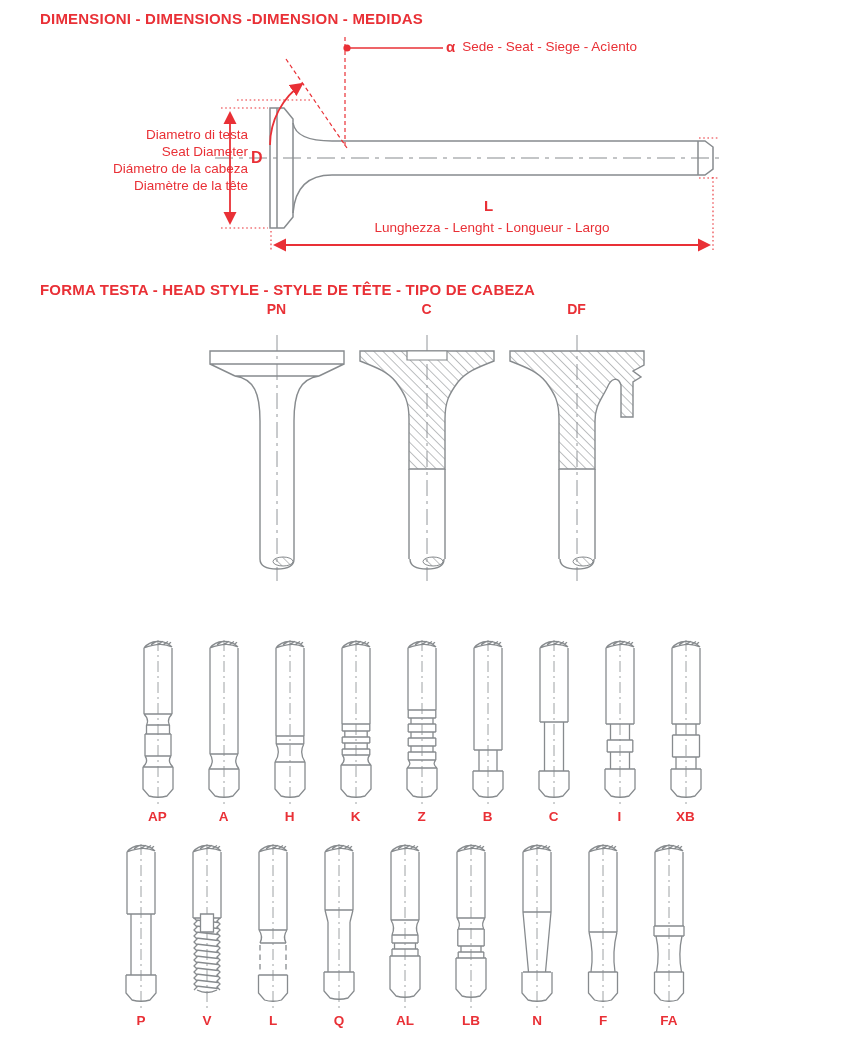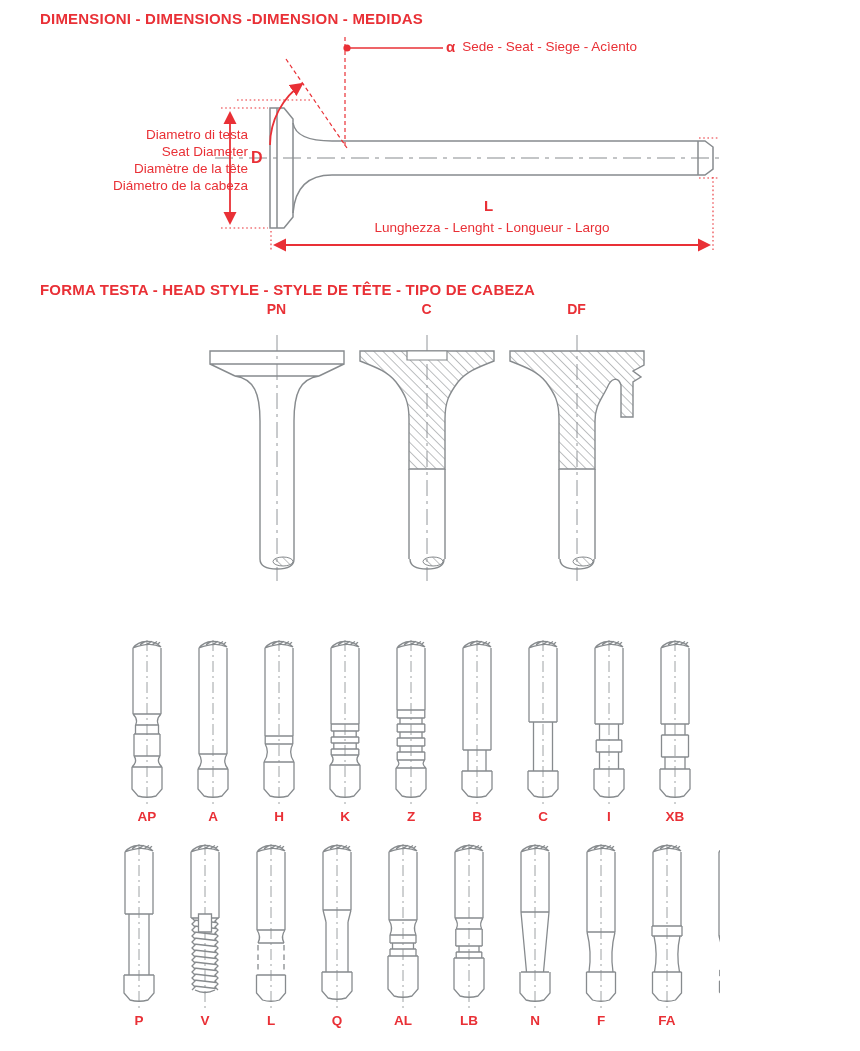--- a/index.html
+++ b/index.html
@@ -10,21 +10,21 @@
   .dim-wrap{position:absolute;left:0;top:35px;width:860px;height:270px;}
   .dim-wrap svg{position:absolute;left:0;top:0;}
   .dim-label{position:absolute;color:var(--accent);font-size:13.5px;line-height:17px;white-space:nowrap;}
   .ta-r{text-align:right;}
   .sym{font-weight:bold;color:var(--accent);}
   .seat-row{display:flex;align-items:center;gap:7px;}
   .seat-row .sym{font-size:15px;}
   .head-row{position:absolute;left:30px;top:301px;width:793px;display:flex;justify-content:center;}
   .head-fig{width:150px;display:flex;flex-direction:column;align-items:center;gap:4px;}
   .fig-label{font-weight:bold;font-size:14px;color:var(--accent);text-align:center;}
-  .stem-row{position:absolute;display:flex;justify-content:flex-start;}
+  .stem-row{position:absolute;display:flex;justify-content:center;}
   .stem-row1{left:114px;top:638px;width:681px;}
   .stem-row2{left:106px;top:842px;width:730px;}
   .stem-fig{width:66px;display:flex;flex-direction:column;align-items:center;}
   .stem-fig .fig-label{font-size:13.5px;margin-top:3px;}
 </style>
 </head>
 <body>
 
 <div class="page">
 
@@ -74,22 +74,22 @@
       <span class="sym">α</span>
       <span>Sede - Seat - Siege - Acìento</span>
     </div>
 
 
     <div class="dim-label sym" style="left:746px;top:113px;font-size:15px;">d</div>
 
     <div class="dim-label ta-r" style="left:28px;top:91px;width:220px;">
       <div>Diametro di testa</div>
       <div>Seat Diameter</div>
+      <div>Diámetro de la cabeza</div>
       <div>Diamètre de la tête</div>
-      <div>Diámetro de la cabeza</div>
     </div>
 
     <div class="dim-label sym" style="left:251px;top:114px;font-size:16px;">D</div>
 
     <div class="dim-label sym" style="left:484px;top:162px;font-size:15px;">L</div>
 
     <div class="dim-label" style="left:292px;top:184px;width:400px;text-align:center;">Lunghezza - Lenght - Longueur - Largo</div>
   </div>
 
   <div class="sec-title" style="left:40px;top:281px;">FORMA TESTA - HEAD STYLE - STYLE DE TÊTE - TIPO DE CABEZA</div>

